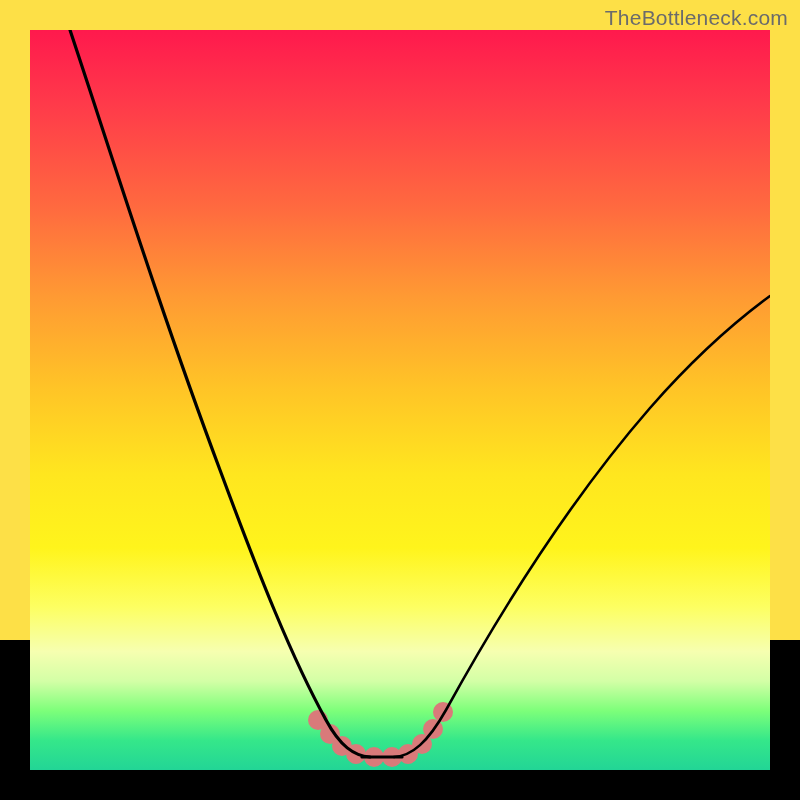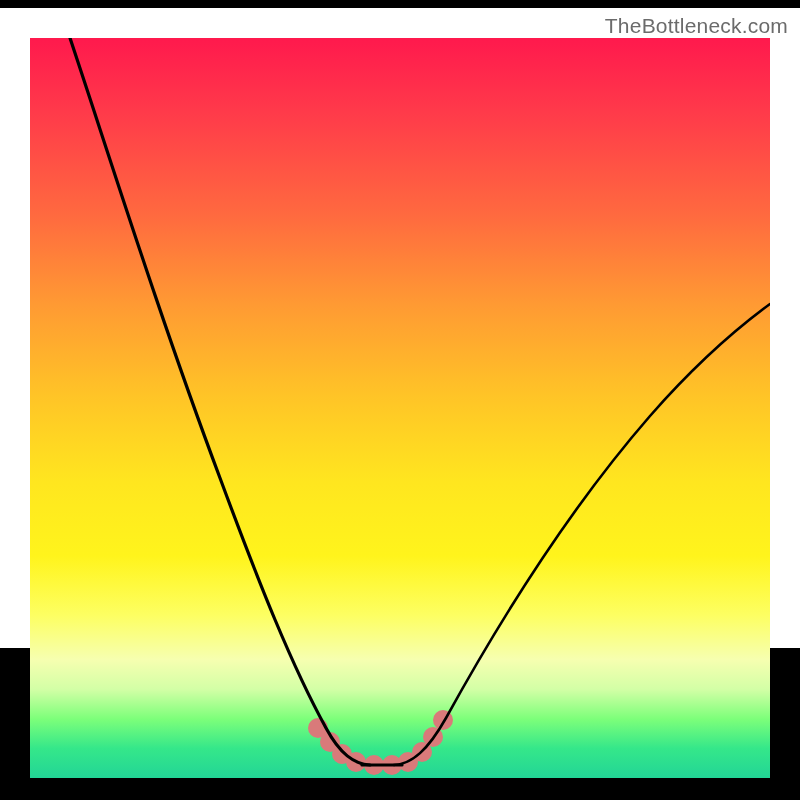--- a/index.html
+++ b/index.html
@@ -7,24 +7,24 @@
     padding: 0;
     width: 800px;
     height: 800px;
     background: #000;
     overflow: hidden;
     font-family: Arial, Helvetica, sans-serif;
   }
   .frame {
     position: absolute;
     left: 0;
-    top: 8px;
+    top: 0;
     width: 800px;
     height: 640px;
-    background: #ffffff;
+    background: #fde047;
   }
   .plot {
     position: absolute;
     left: 30px;
     top: 30px;
     width: 740px;
     height: 740px;
     background: linear-gradient(to bottom,
       #ff194d 0%,
       #ff3a4a 10%,

